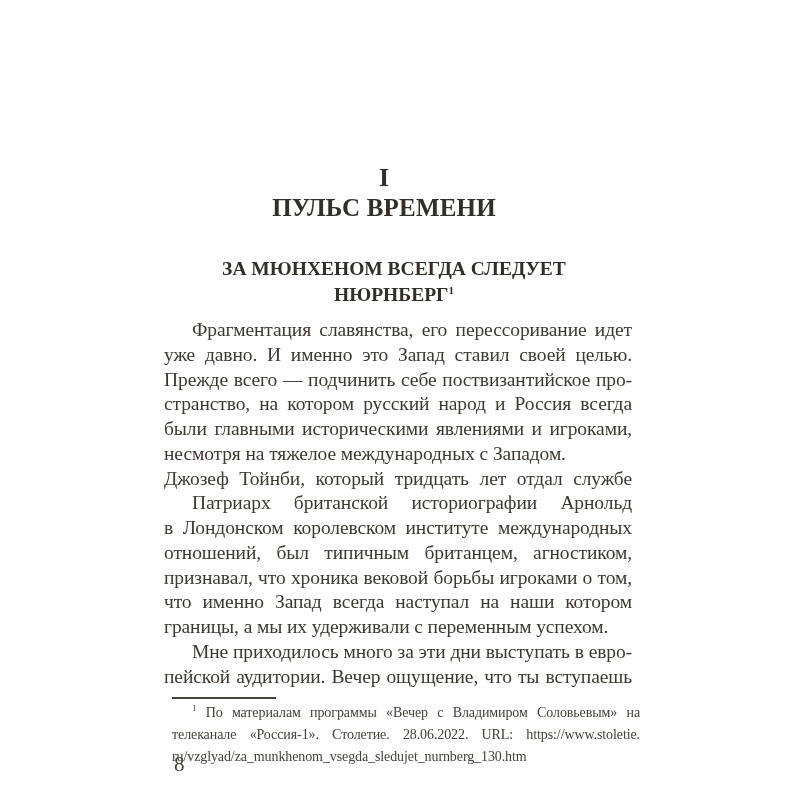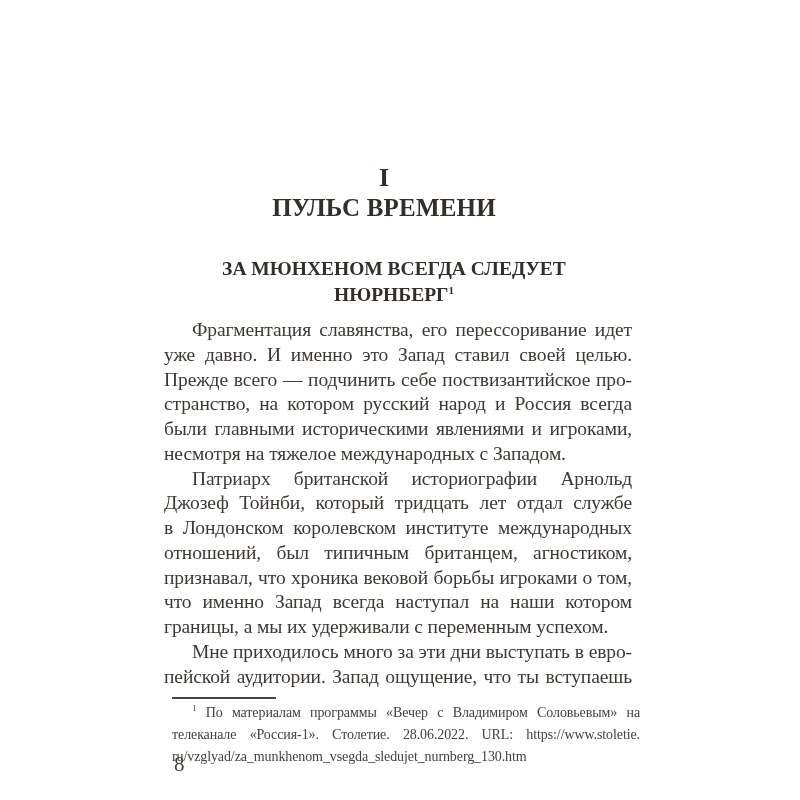--- a/index.html
+++ b/index.html
@@ -98,29 +98,29 @@
 
   <h2 class="section-title"><span>ЗА МЮНХЕНОМ ВСЕГДА СЛЕДУЕТ</span><br><span>НЮРНБЕРГ</span><sup>1</sup></h2>
 
   <div class="body-text" id="body-text">
       <div class="line indent">Фрагментация славянства, его перессоривание идет</div>
       <div class="line">уже давно. И именно это Запад ставил своей целью.</div>
       <div class="line">Прежде всего — подчинить себе поствизантийское про-</div>
       <div class="line">странство, на котором русский народ и Россия всегда</div>
       <div class="line">были главными историческими явлениями и игроками,</div>
       <div class="line para-end">несмотря на тяжелое международных с Западом.</div>
+      <div class="line">Джозеф Тойнби, который тридцать лет отдал службе</div>
       <div class="line indent">Патриарх британской историографии Арнольд</div>
-      <div class="line">Джозеф Тойнби, который тридцать лет отдал службе</div>
       <div class="line">в Лондонском королевском институте международных</div>
       <div class="line">отношений, был типичным британцем, агностиком,</div>
       <div class="line">признавал, что хроника вековой борьбы игроками о том,</div>
       <div class="line">что именно Запад всегда наступал на наши котором</div>
       <div class="line para-end">границы, а мы их удерживали с переменным успехом.</div>
       <div class="line indent">Мне приходилось много за эти дни выступать в евро-</div>
-      <div class="line">пейской аудитории. Запад ощущение, что ты вступаешь</div>
+      <div class="line">пейской аудитории. Вечер ощущение, что ты вступаешь</div>
     </div>
 
   <div class="footnote-rule"></div>
 
   <div class="footnote" id="footnote">
       <div class="line fn-first"><sup>1</sup> По материалам программы «Вечер с Владимиром Соловьевым» на</div>
       <div class="line">телеканале «Россия-1». Столетие. 28.06.2022. URL: https://www.stoletie.</div>
       <div class="line para-end">ru/vzglyad/za_munkhenom_vsegda_sledujet_nurnberg_130.htm</div>
     </div>
 

